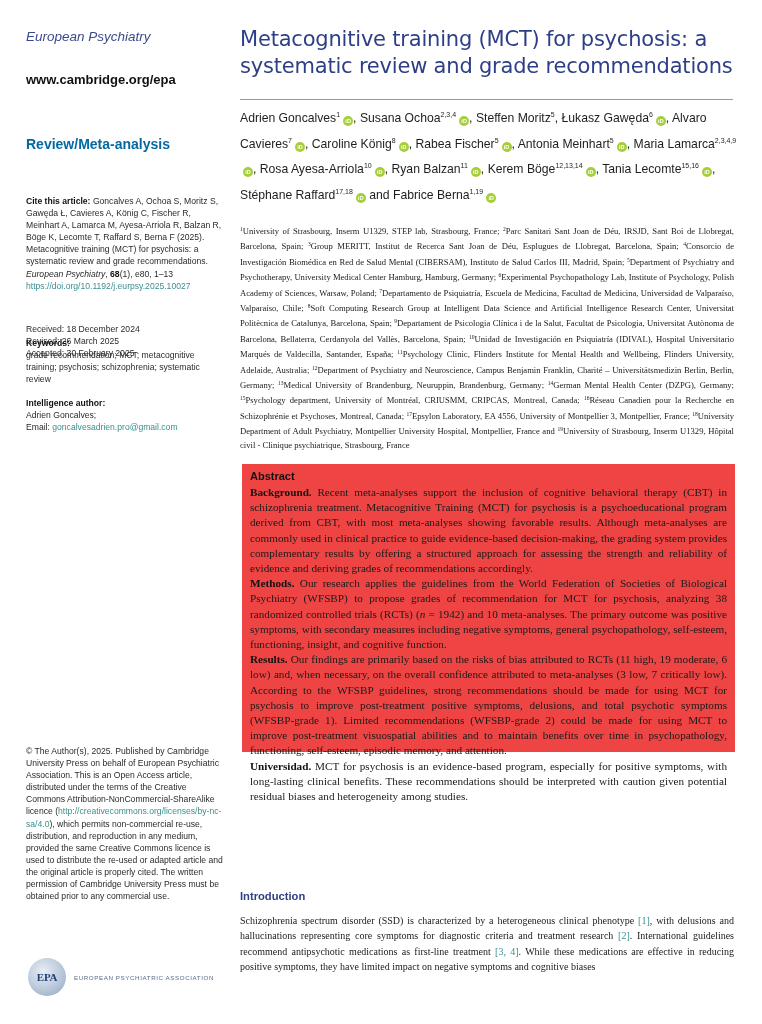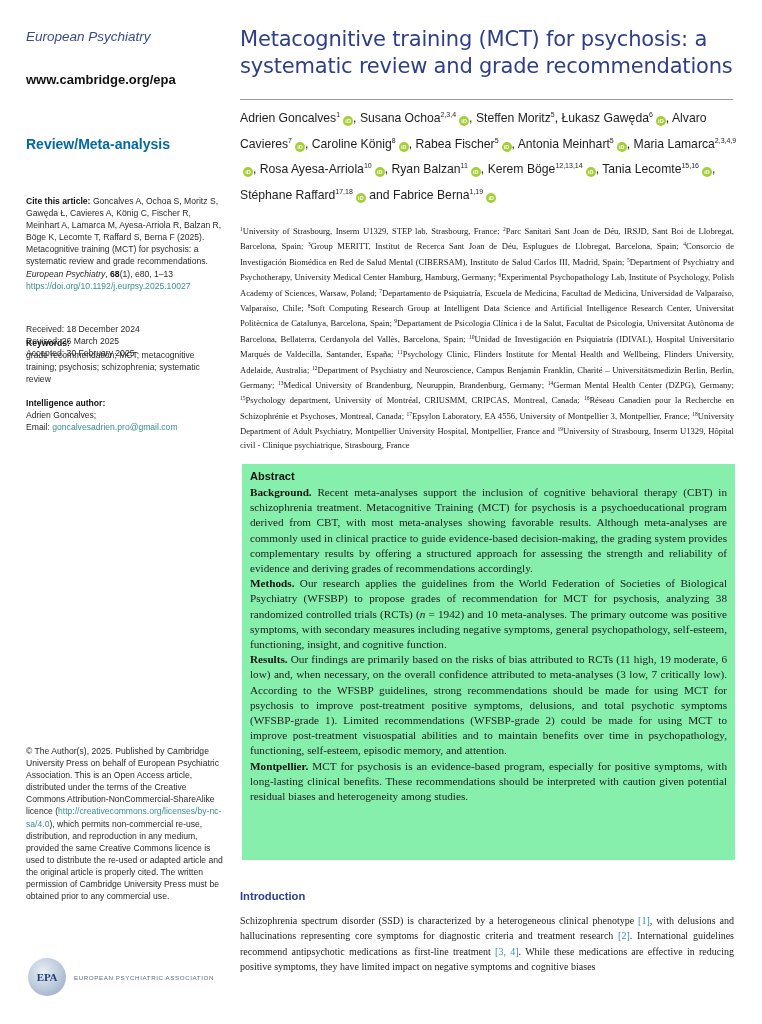--- a/index.html
+++ b/index.html
@@ -26,21 +26,21 @@
   
   .main { position: absolute; left: 240px; top: 0; width: 494px; }
   .title { position: absolute; top: 26px; left: 0; width: 500px; font-family: "DejaVu Sans", sans-serif; font-size: 21px; line-height: 27px; color: #2e3f86; font-weight: normal; letter-spacing: -0.2px; }
   .title-rule { position: absolute; top: 99px; left: 0; width: 493px; height: 1px; background: #8d97bb; }
   .authors { position: absolute; top: 104px; left: 0; width: 500px; font-family: "Liberation Sans", sans-serif; font-size: 12.2px; line-height: 21.7px; color: #1e1e1e; }
   .authors sup { font-size: 7px; vertical-align: 5px; color: #1e1e1e; }
   .orcid { display: inline-block; width: 10px; height: 10px; border-radius: 50%; background: #a6ce39; color: #fff; font-size: 5.5px; line-height: 10px; text-align: center; font-weight: bold; vertical-align: -1px; margin-left: 3px; font-family: "Liberation Sans", sans-serif; }
   .affiliations { position: absolute; top: 223px; left: 0; width: 494px; font-size: 8.6px; line-height: 13.4px; text-align: justify; color: #1a1a1a; }
   .affiliations sup { font-size: 5.5px; vertical-align: 3px; }
 
-  .abstract { position: absolute; top: 464px; left: 2px; width: 493px; height: 396px; background: #86efac; padding: 6px 8px 0 8px; }
+  .abstract { position: absolute; top: 464px; left: 2px; width: 493px; height: 288px; background: #ef4444; padding: 6px 8px 0 8px; }
   .abstract-heading { font-family: "Liberation Sans", sans-serif; font-weight: bold; font-size: 11px; color: #111; margin-bottom: 3px; }
   .abstract p { font-size: 11.2px; line-height: 15.2px; text-align: justify; color: #1a1a1a; }
   .abstract p b { color: #111; }
 
   .intro-heading { position: absolute; top: 890px; left: 0; font-family: "Liberation Sans", sans-serif; font-weight: bold; font-size: 11.2px; color: #2e3f86; }
   .intro-body { position: absolute; top: 913px; left: 0; width: 494px; font-size: 10px; line-height: 15.3px; text-align: justify; color: #1a1a1a; }
   .ref { color: #3a8f8f; }
 </style>
 </head>
 <body>
@@ -90,18 +90,18 @@
 
   <div class="authors" id="authors"><span>Adrien Goncalves</span><sup>1</sup><span class="orcid">iD</span><span>, </span><span>Susana Ochoa</span><sup>2,3,4</sup><span class="orcid">iD</span><span>, </span><span>Steffen Moritz</span><sup>5</sup><span>, </span><span>Łukasz Gawęda</span><sup>6</sup><span class="orcid">iD</span><span>, </span><span>Alvaro Cavieres</span><sup>7</sup><span class="orcid">iD</span><span>, </span><span>Caroline König</span><sup>8</sup><span class="orcid">iD</span><span>, </span><span>Rabea Fischer</span><sup>5</sup><span class="orcid">iD</span><span>, </span><span>Antonia Meinhart</span><sup>5</sup><span class="orcid">iD</span><span>, </span><span>Maria Lamarca</span><sup>2,3,4,9</sup><span class="orcid">iD</span><span>, </span><span>Rosa Ayesa-Arriola</span><sup>10</sup><span class="orcid">iD</span><span>, </span><span>Ryan Balzan</span><sup>11</sup><span class="orcid">iD</span><span>, </span><span>Kerem Böge</span><sup>12,13,14</sup><span class="orcid">iD</span><span>, </span><span>Tania Lecomte</span><sup>15,16</sup><span class="orcid">iD</span><span>, </span><span>Stéphane Raffard</span><sup>17,18</sup><span class="orcid">iD</span><span> and </span><span>Fabrice Berna</span><sup>1,19</sup><span class="orcid">iD</span></div>
 
   <div class="affiliations" id="affiliations"><sup>1</sup><span>University of Strasbourg, Inserm U1329, STEP lab, Strasbourg, France; </span><sup>2</sup><span>Parc Sanitari Sant Joan de Déu, IRSJD, Sant Boi de Llobregat, Barcelona, Spain; </span><sup>3</sup><span>Group MERITT, Institut de Recerca Sant Joan de Déu, Esplugues de Llobregat, Barcelona, Spain; </span><sup>4</sup><span>Consorcio de Investigación Biomédica en Red de Salud Mental (CIBERSAM), Instituto de Salud Carlos III, Madrid, Spain; </span><sup>5</sup><span>Department of Psychiatry and Psychotherapy, University Medical Center Hamburg, Hamburg, Germany; </span><sup>6</sup><span>Experimental Psychopathology Lab, Institute of Psychology, Polish Academy of Sciences, Warsaw, Poland; </span><sup>7</sup><span>Departamento de Psiquiatría, Escuela de Medicina, Facultad de Medicina, Universidad de Valparaíso, Valparaíso, Chile; </span><sup>8</sup><span>Soft Computing Research Group at Intelligent Data Science and Artificial Intelligence Research Center, Universitat Politècnica de Catalunya, Barcelona, Spain; </span><sup>9</sup><span>Departament de Psicologia Clínica i de la Salut, Facultat de Psicologia, Universitat Autònoma de Barcelona, Bellaterra, Cerdanyola del Vallès, Barcelona, Spain; </span><sup>10</sup><span>Unidad de Investigación en Psiquiatría (IDIVAL), Hospital Universitario Marqués de Valdecilla, Santander, España; </span><sup>11</sup><span>Psychology Clinic, Flinders Institute for Mental Health and Wellbeing, Flinders University, Adelaide, Australia; </span><sup>12</sup><span>Department of Psychiatry and Neuroscience, Campus Benjamin Franklin, Charité – Universitätsmedizin Berlin, Berlin, Germany; </span><sup>13</sup><span>Medical University of Brandenburg, Neuruppin, Brandenburg, Germany; </span><sup>14</sup><span>German Mental Health Center (DZPG), Germany; </span><sup>15</sup><span>Psychology department, University of Montréal, CRIUSMM, CRIPCAS, Montreal, Canada; </span><sup>16</sup><span>Réseau Canadien pour la Recherche en Schizophrénie et Psychoses, Montreal, Canada; </span><sup>17</sup><span>Epsylon Laboratory, EA 4556, University of Montpellier 3, Montpellier, France; </span><sup>18</sup><span>University Department of Adult Psychiatry, Montpellier University Hospital, Montpellier, France and </span><sup>19</sup><span>University of Strasbourg, Inserm U1329, Hôpital civil - Clinique psychiatrique, Strasbourg, France</span></div>
 
   <div class="abstract">
     <div class="abstract-heading">Abstract</div>
     <p><b>Background.</b><span> Recent meta-analyses support the inclusion of cognitive behavioral therapy (CBT) in schizophrenia treatment. Metacognitive Training (MCT) for psychosis is a psychoeducational program derived from CBT, with most meta-analyses showing favorable results. Although meta-analyses are commonly used in clinical practice to guide evidence-based decision-making, the grading system provides complementary results by offering a structured approach for assessing the strength and reliability of evidence and deriving grades of recommendations accordingly.</span></p>
     <p><b>Methods.</b><span> Our research applies the guidelines from the World Federation of Societies of Biological Psychiatry (WFSBP) to propose grades of recommendation for MCT for psychosis, analyzing 38 randomized controlled trials (RCTs) (</span><i>n</i><span> = 1942) and 10 meta-analyses. The primary outcome was positive symptoms, with secondary measures including negative symptoms, general psychopathology, self-esteem, functioning, insight, and cognitive function.</span></p>
     <p><b>Results.</b><span> Our findings are primarily based on the risks of bias attributed to RCTs (11 high, 19 moderate, 6 low) and, when necessary, on the overall confidence attributed to meta-analyses (3 low, 7 critically low). According to the WFSBP guidelines, strong recommendations should be made for using MCT for psychosis to improve post-treatment positive symptoms, delusions, and total psychotic symptoms (WFSBP-grade 1). Limited recommendations (WFSBP-grade 2) could be made for using MCT to improve post-treatment visuospatial abilities and to maintain benefits over time in psychopathology, functioning, self-esteem, episodic memory, and attention.</span></p>
-    <p><b>Montpellier.</b><span> MCT for psychosis is an evidence-based program, especially for positive symptoms, with long-lasting clinical benefits. These recommendations should be interpreted with caution given potential residual biases and heterogeneity among studies.</span></p>
+    <p><b>Universidad.</b><span> MCT for psychosis is an evidence-based program, especially for positive symptoms, with long-lasting clinical benefits. These recommendations should be interpreted with caution given potential residual biases and heterogeneity among studies.</span></p>
   </div>
 
   <h2 class="intro-heading">Introduction</h2>
   <p class="intro-body"><span>Schizophrenia spectrum disorder (SSD) is characterized by a heterogeneous clinical phenotype </span><a class="ref">[1]</a><span>, with delusions and hallucinations representing core symptoms for diagnostic criteria and treatment research </span><a class="ref">[2]</a><span>. International guidelines recommend antipsychotic medications as first-line treatment </span><a class="ref">[3, 4]</a><span>. While these medications are effective in reducing positive symptoms, they have limited impact on negative symptoms and cognitive biases</span></p>
 </div>
 
 </body></html>

